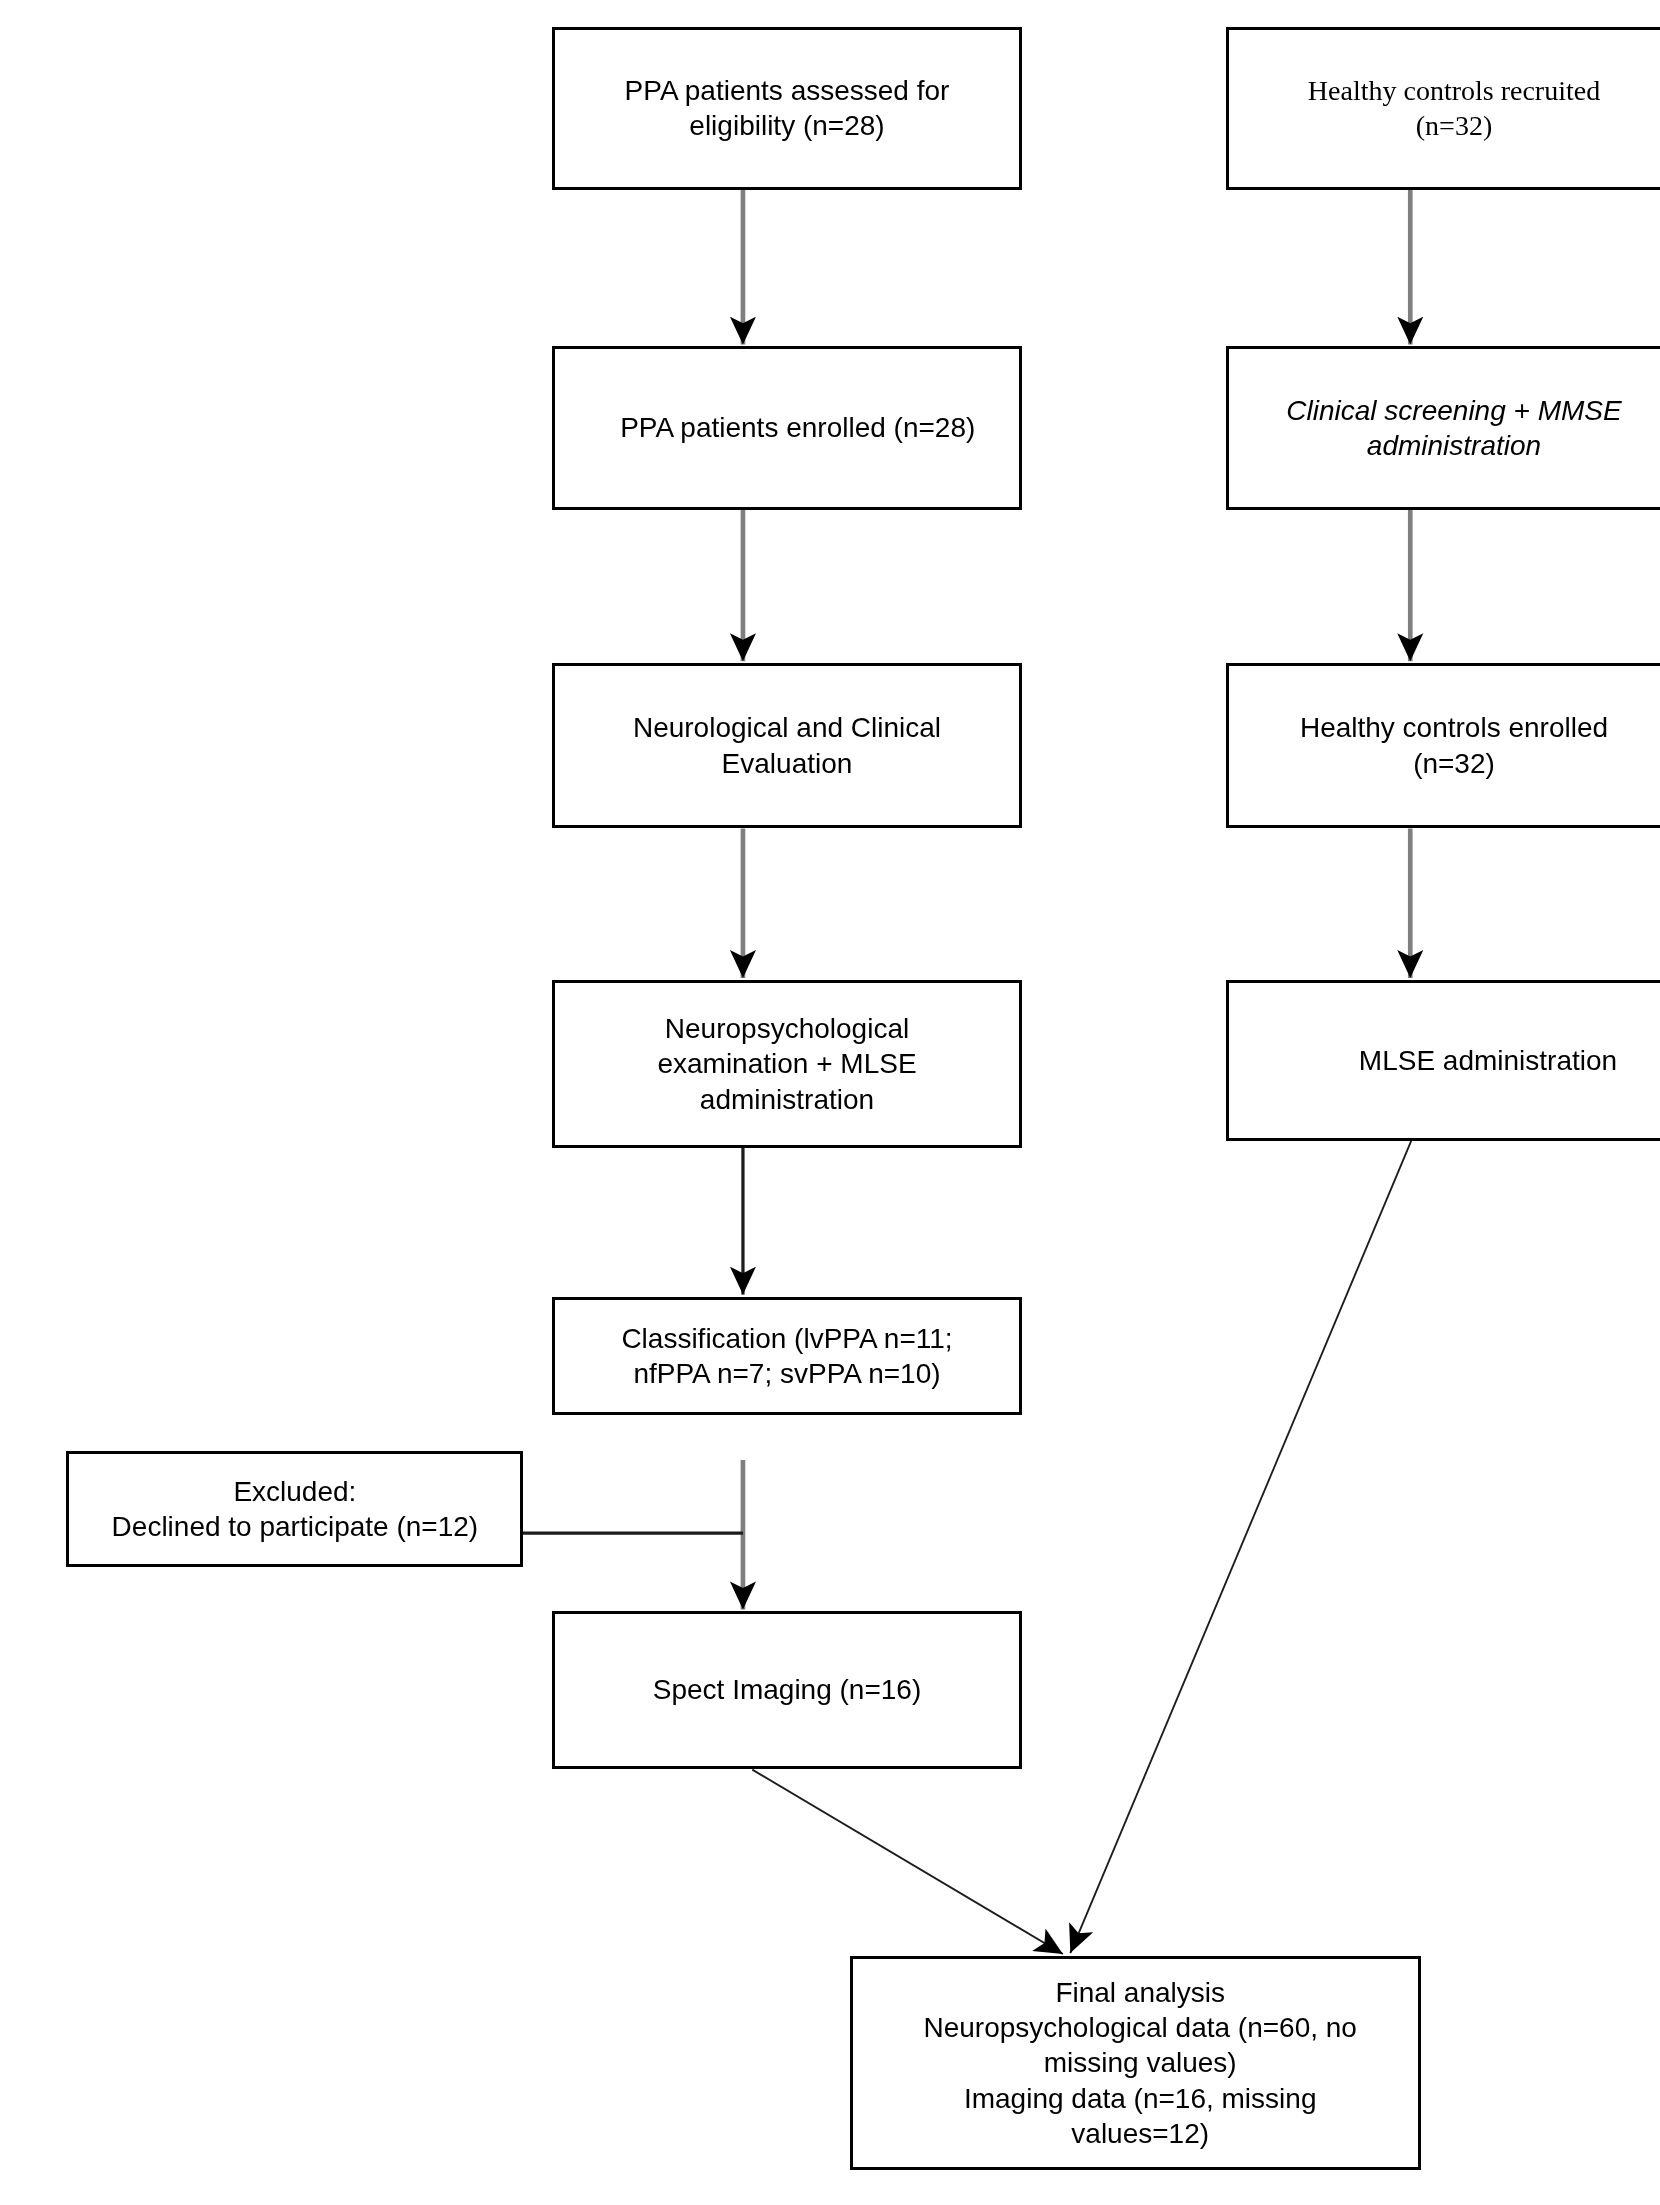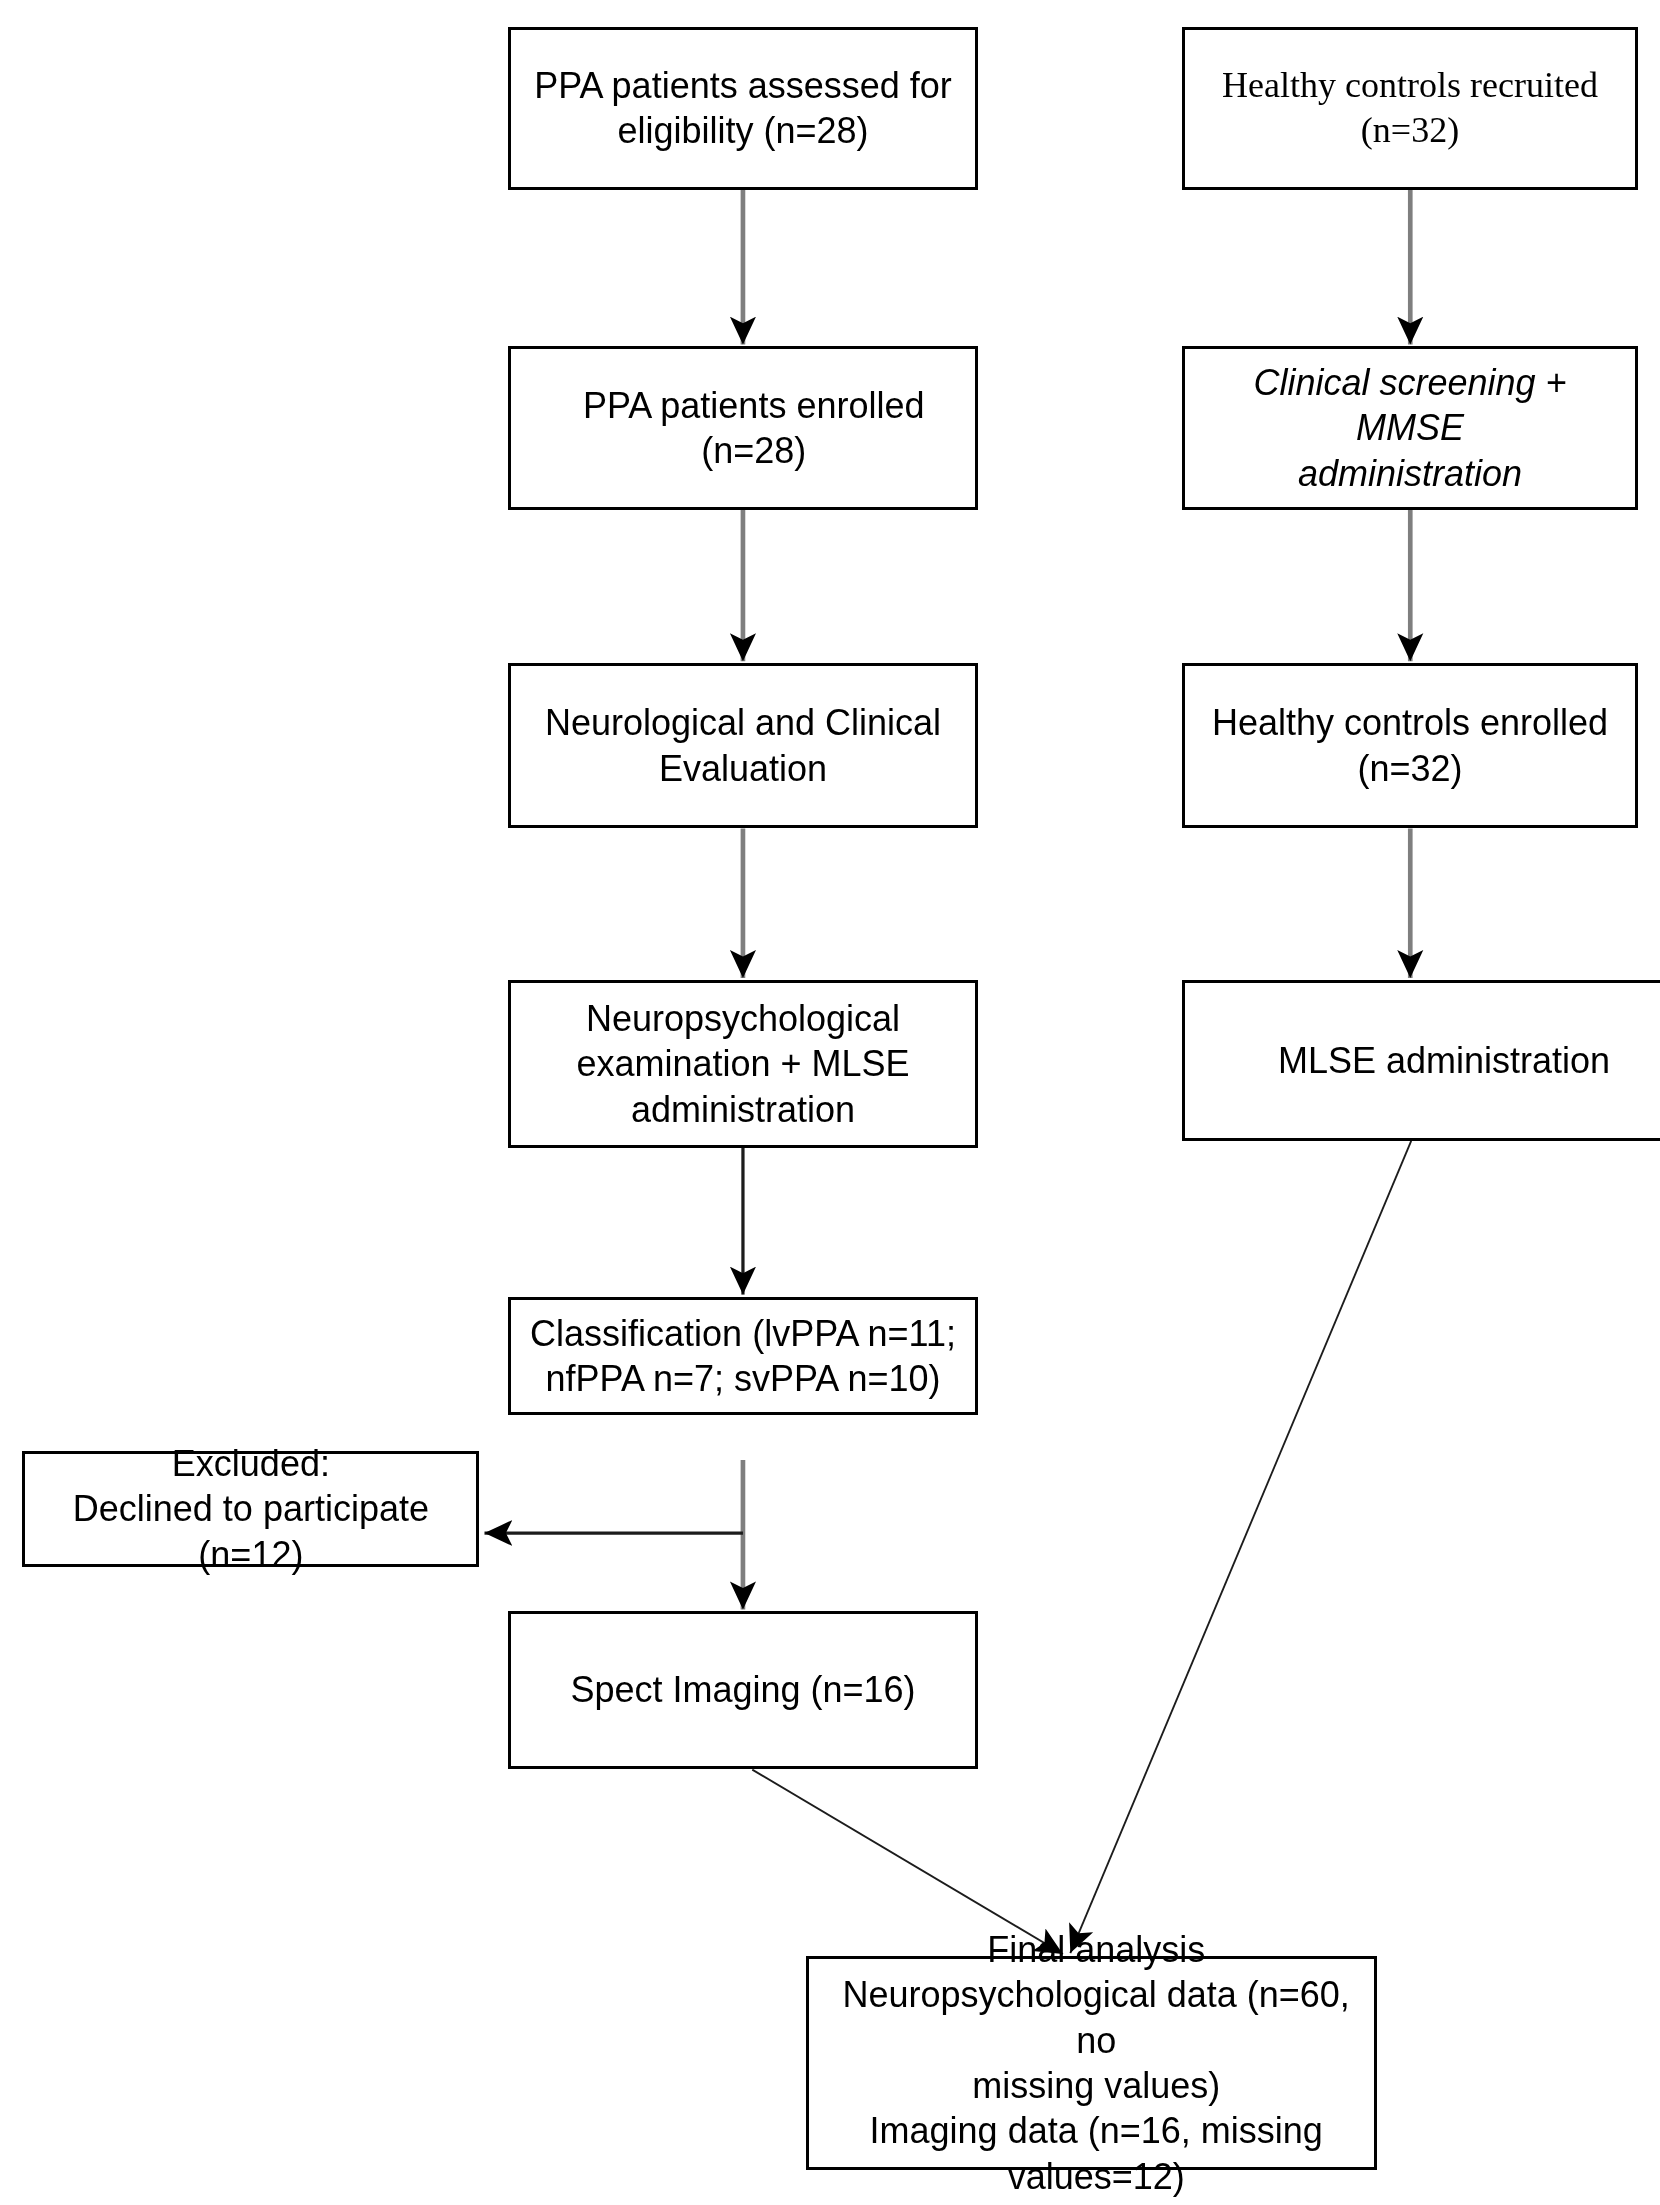--- a/index.html
+++ b/index.html
@@ -19,23 +19,24 @@
     color:var(--c-text);
   }
   #edges{position:absolute;left:0;top:0;width:1661px;height:2205px;}
   .node{
     position:absolute;
     box-sizing:border-box;
     border:3.3px solid var(--c-border);
     background:var(--c-bg);
     display:flex;align-items:center;justify-content:center;
     text-align:center;
-    font-size:36px;line-height:1.26;
+    font-size:28px;line-height:1.26;
     white-space:pre-line;
     padding:4.7px 18.6px;
+    margin-left:44px;
   }
   .stem{stroke:var(--c-stem);stroke-width:10;}
   .stem-dark{stroke:var(--c-line);stroke-width:7;}
   .branch{stroke:var(--c-line);stroke-width:7;}
   .diag{stroke:var(--c-line);stroke-width:4;}
 
   
   #n-ppa-assessed       {left:508px;top:26.5px;  width:470px;height:163px;}
   #n-hc-recruited       {left:1182px;top:26.5px;  width:456px; height:163px;font-family:Liberation Serif, serif;}
   #n-ppa-enrolled       {left:508px;top:346px; width:470px;height:164px;padding-left:40px;}

